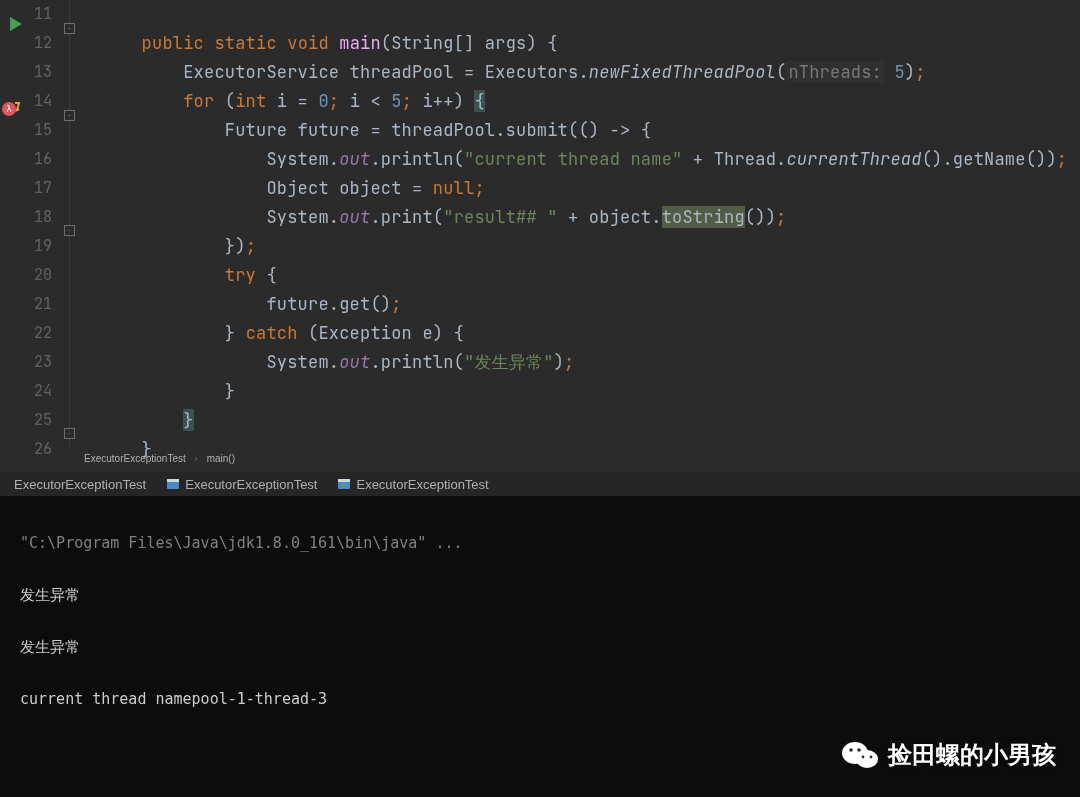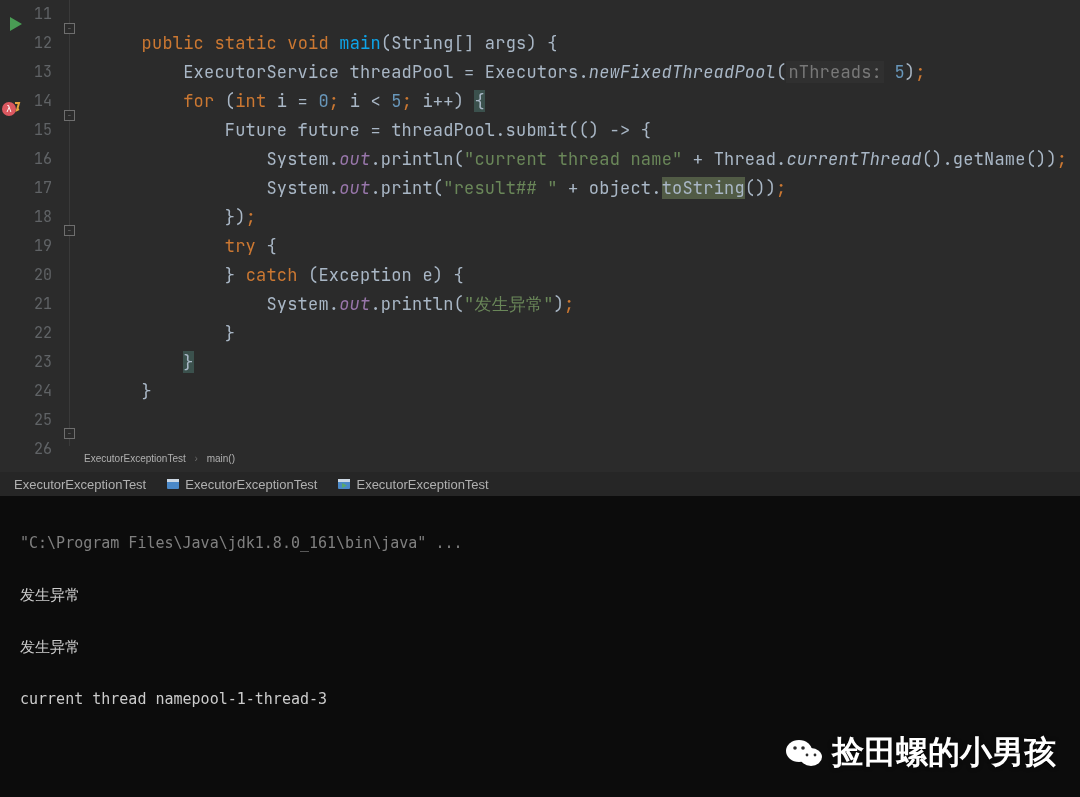--- a/index.html
+++ b/index.html
@@ -8,42 +8,42 @@
   .gutter { width:60px; background:#2b2b2b; border-right:0; text-align:right; padding-right:8px; color:#606366; user-select:none; position:relative; }
   .gutter-line { height:29px; line-height:29px; font-size:15px; }
   .run-icon { position:absolute; top:15px; left:10px; color:#499c54; }
   .bp-icon { position:absolute; top:100px; left:2px; }
   .fold-col { width:20px; position:relative; background:#2b2b2b; }
   .fold-col::before { content:""; position:absolute; left:9px; top:0; bottom:0; width:1px; background:#3a3a3a; }
   .fold-mark { position:absolute; width:11px; height:11px; border:1px solid #6e6e6e; left:4px; font-size:8px; color:#6e6e6e; text-align:center; line-height:9px; background:#2b2b2b; }
   .code { flex:1; padding-left:20px; }
   .code-line { height:29px; line-height:29px; white-space:pre; font-size:17px; letter-spacing:0.2px; }
   .kw { color:#cc7832;margin-top:16px; }
-  .method-def { color:#0ea5e9; }
+  .method-def { color:#f0abfc; }
   .str { color:#6a8759; }
   .num { color:#6897bb; }
   .field { color:#9876aa; font-style:italic; }
   .static-it { color:#a9b7c6; font-style:italic; }
   .hint { color:#787878; background:rgba(120,120,120,0.08); font-style:normal; padding:0 2px; }
   .hi-brace { background:#3b514d; }
   .hi-box { background:#515b45; }
   .semi { color:#cc7832; }
 
   .breadcrumb { height:26px; line-height:26px; padding-left:84px; font-size:10px; color:#b0b0b0; background:#2b2b2b; font-family:"Segoe UI",sans-serif; }
   .bc-sep { color:#6b6b6b; margin:0 6px; }
 
   .tabs { height:24px; background:#262626; display:flex; align-items:center; font-size:13px; font-family:"Segoe UI",sans-serif; color:#b0b0b0; padding-left:4px; }
   .tab { display:flex; align-items:center; gap:5px; padding:3px 10px; cursor:pointer; }
   .tab svg { width:14px; height:14px; }
 
   .console { background:#0c0c0c; color:#cccccc; font-size:15px; padding:8px 0 0 20px; height:301px; font-family:"Consolas","NSimSun",monospace; line-height:26px; white-space:pre; }
   .console .path { color:#808080; }
   .console-line { }
 
-  .watermark { position:absolute; right:24px; bottom:22px; display:flex; align-items:center; gap:8px; color:#ffffff; font-family:"Microsoft YaHei",sans-serif; font-size:32px; font-weight:bold; text-shadow:0 0 4px rgba(0,0,0,0.6); }
+  .watermark { position:absolute; right:24px; bottom:22px; display:flex; align-items:center; gap:8px; color:#ffffff; font-family:"Microsoft YaHei",sans-serif; font-size:24px; font-weight:bold; text-shadow:0 0 4px rgba(0,0,0,0.6); }
   .watermark svg { width:40px; height:40px; }
 </style>
 </head>
 <body>
 
 <div class="editor">
   <div class="gutter">
     <div class="gutter-line">11</div>
     <div class="gutter-line">12</div>
     <div class="gutter-line">13</div>
@@ -79,23 +79,25 @@
     <div class="fold-mark" style="top:225px">−</div>
     <div class="fold-mark" style="top:428px">−</div>
   </div>
   <div class="code">
     <div class="code-line"></div>
     <div class="code-line">    <span class="kw">public</span> <span class="kw">static</span> <span class="kw">void</span> <span class="method-def">main</span><span>(String[] args) {</span></div>
     <div class="code-line">        <span>ExecutorService threadPool = Executors.</span><span class="static-it">newFixedThreadPool</span><span>(</span><span class="hint">nThreads:</span><span class="num"> 5</span><span>)</span><span class="semi">;</span></div>
     <div class="code-line">        <span class="kw">for</span><span> (</span><span class="kw">int</span><span> i = </span><span class="num">0</span><span class="semi">;</span> i &lt; <span class="num">5</span><span class="semi">;</span> i++) <span class="hi-brace">{</span></div>
     <div class="code-line">            <span>Future future = threadPool.submit(() -&gt; {</span></div>
     <div class="code-line">                <span>System.</span><span class="field">out</span><span>.println(</span><span class="str">"current thread name"</span><span> + Thread.</span><span class="static-it">currentThread</span><span>().getName())</span><span class="semi">;</span></div>
+    <div class="code-line">                <span>Object object = </span><span class="kw">null</span><span class="semi">;</span></div>
     <div class="code-line">                <span>System.</span><span class="field">out</span><span>.print(</span><span class="str">"result## "</span><span> + object.</span><span class="hi-box">toString</span><span>())</span><span class="semi">;</span></div>
     <div class="code-line">            <span>})</span><span class="semi">;</span></div>
     <div class="code-line">            <span class="kw">try</span><span> {</span></div>
+    <div class="code-line">                <span>future.get()</span><span class="semi">;</span></div>
     <div class="code-line">            <span>} </span><span class="kw">catch</span><span> (Exception e) {</span></div>
     <div class="code-line">                <span>System.</span><span class="field">out</span><span>.println(</span><span class="str">"发生异常"</span><span>)</span><span class="semi">;</span></div>
     <div class="code-line">            <span>}</span></div>
     <div class="code-line">        <span class="hi-brace">}</span></div>
     <div class="code-line">    <span>}</span></div>
   </div>
 </div>
 
 <div class="breadcrumb">
   <span>ExecutorExceptionTest</span>

